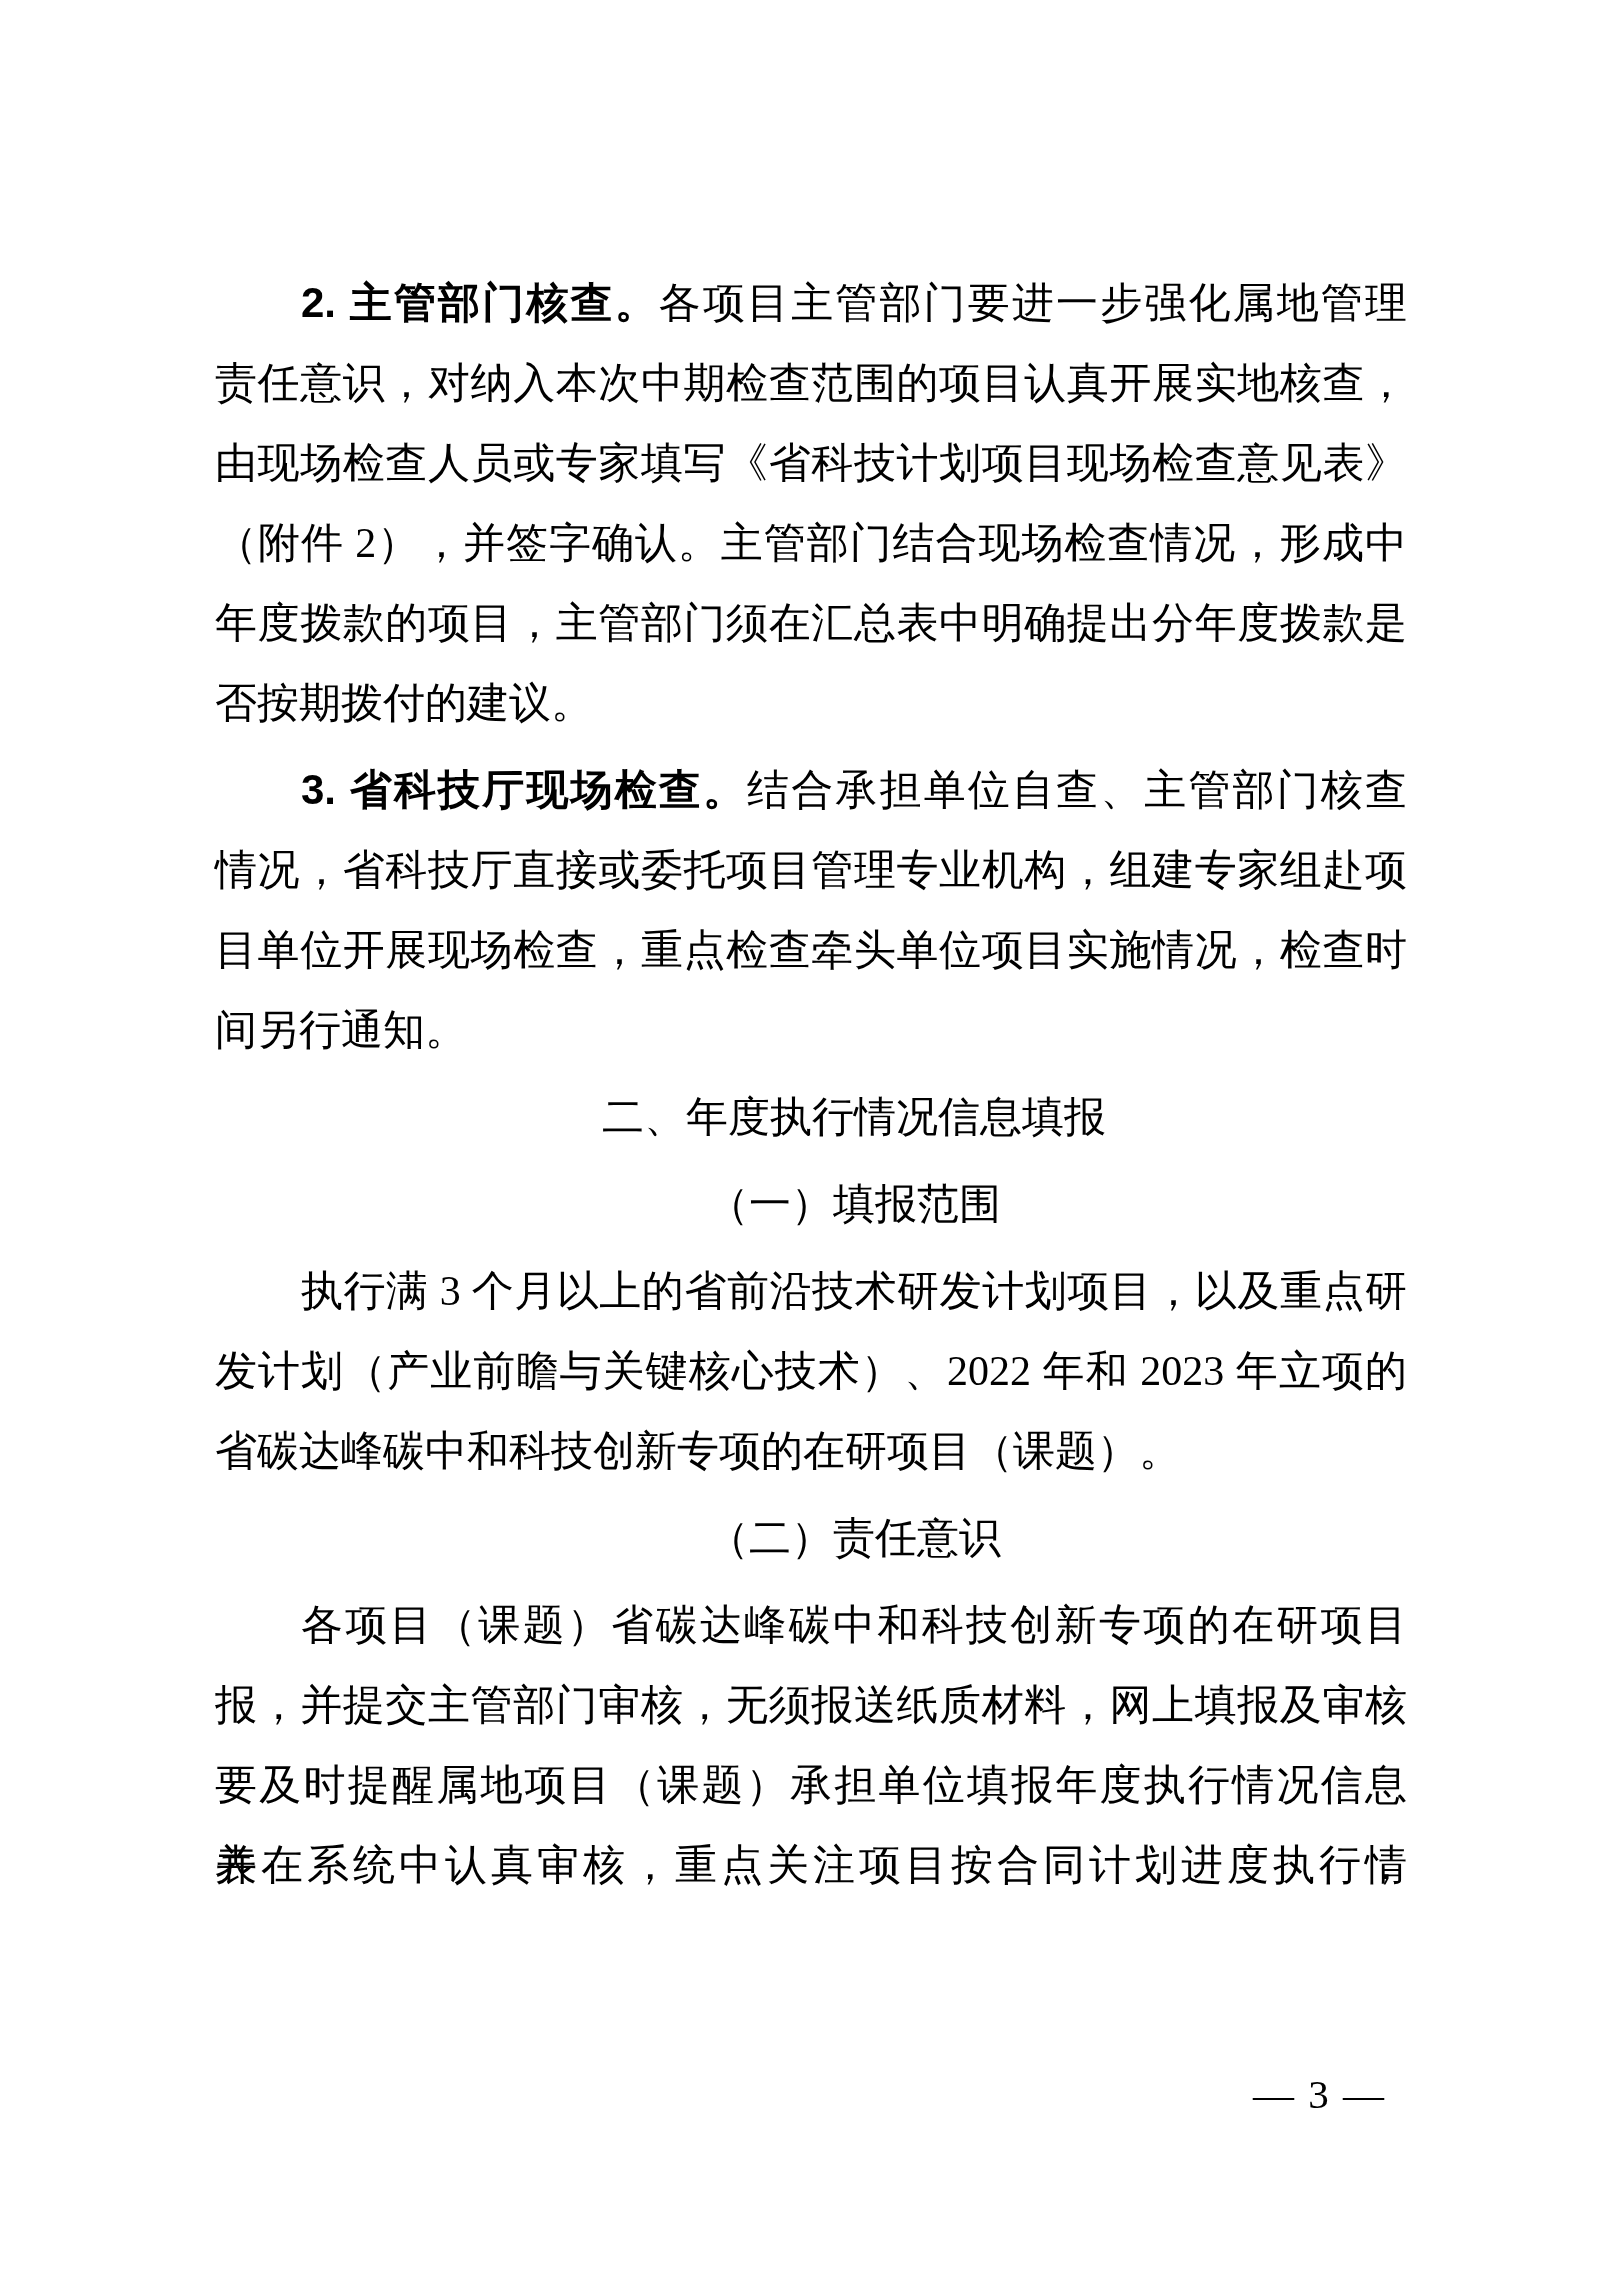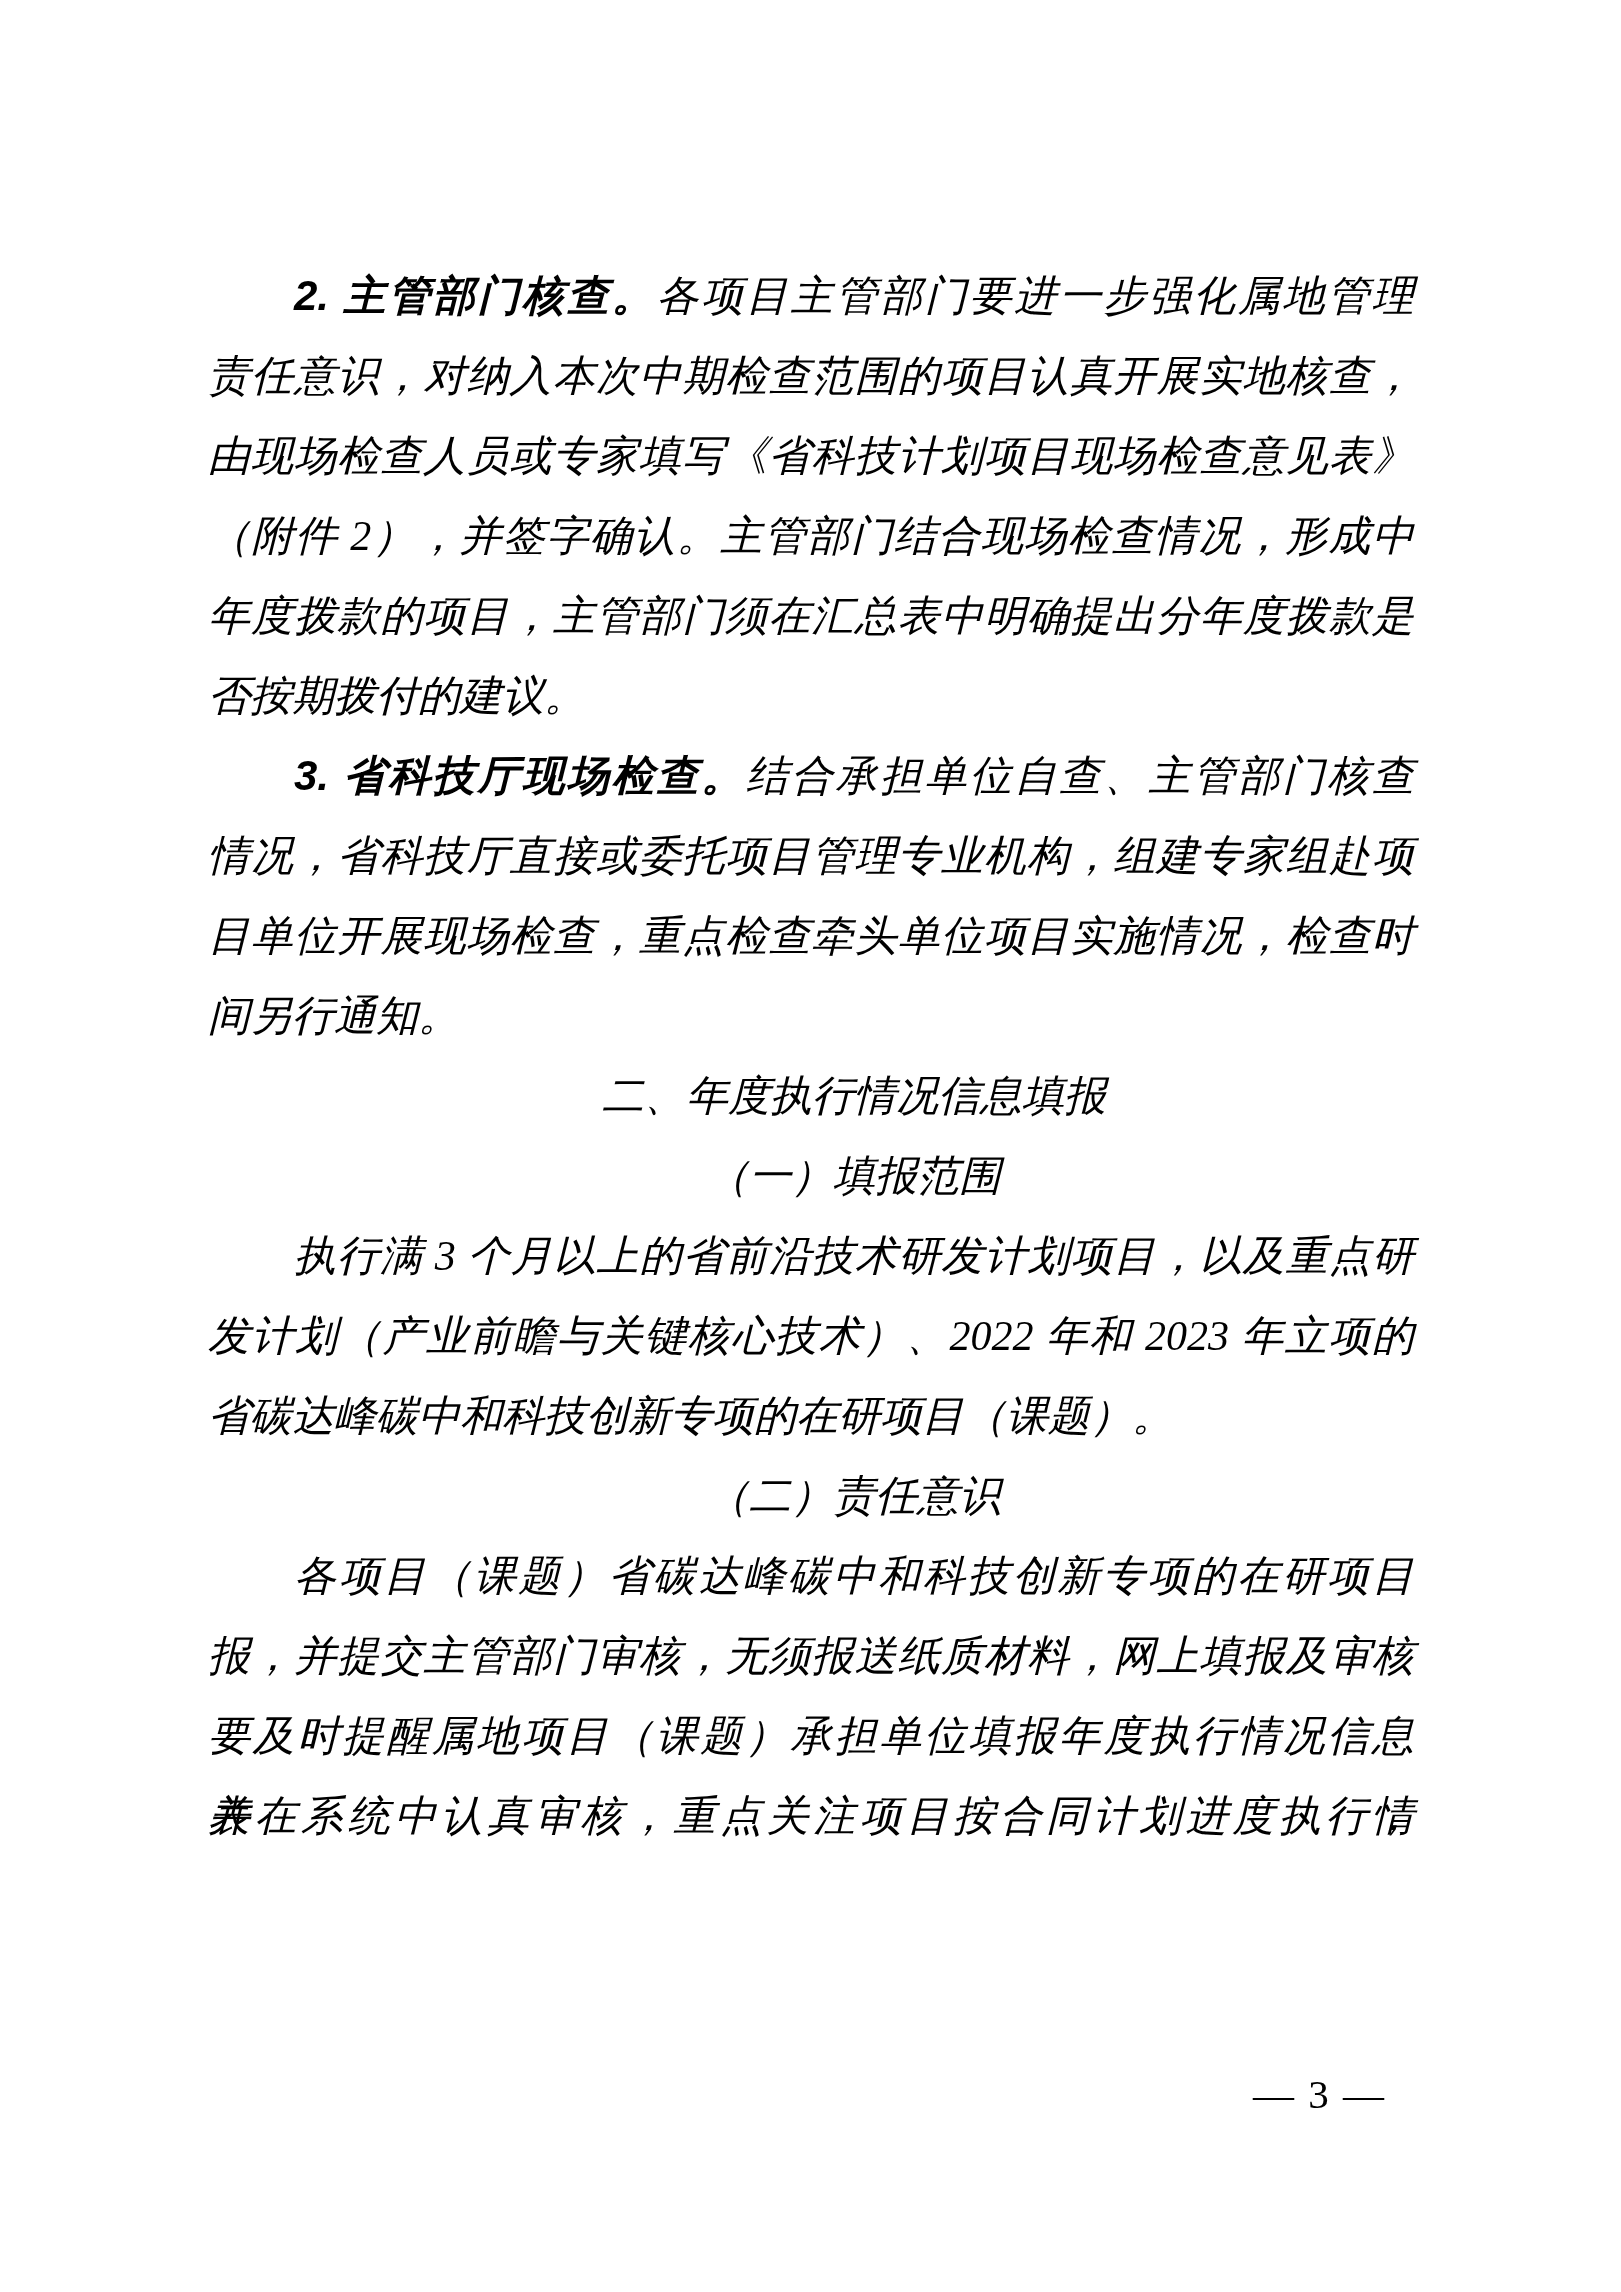--- a/index.html
+++ b/index.html
@@ -16,23 +16,22 @@
     color: #000000;
     font-family: "Liberation Serif", "DejaVu Serif", serif;
   }
   .body-block {
     position: absolute;
     left: 208px;
     top: 256px;
     width: 1206px;
   }
   .para {
-    margin: 0;
+    margin: 7px;
     padding: 0;
-    font-style: italic;
   }
   .line {
     height: 80px;
     line-height: 80px;
     font-size: 42px;
     white-space: nowrap;
     overflow: visible;
   }
   .line.justify {
     white-space: normal;

